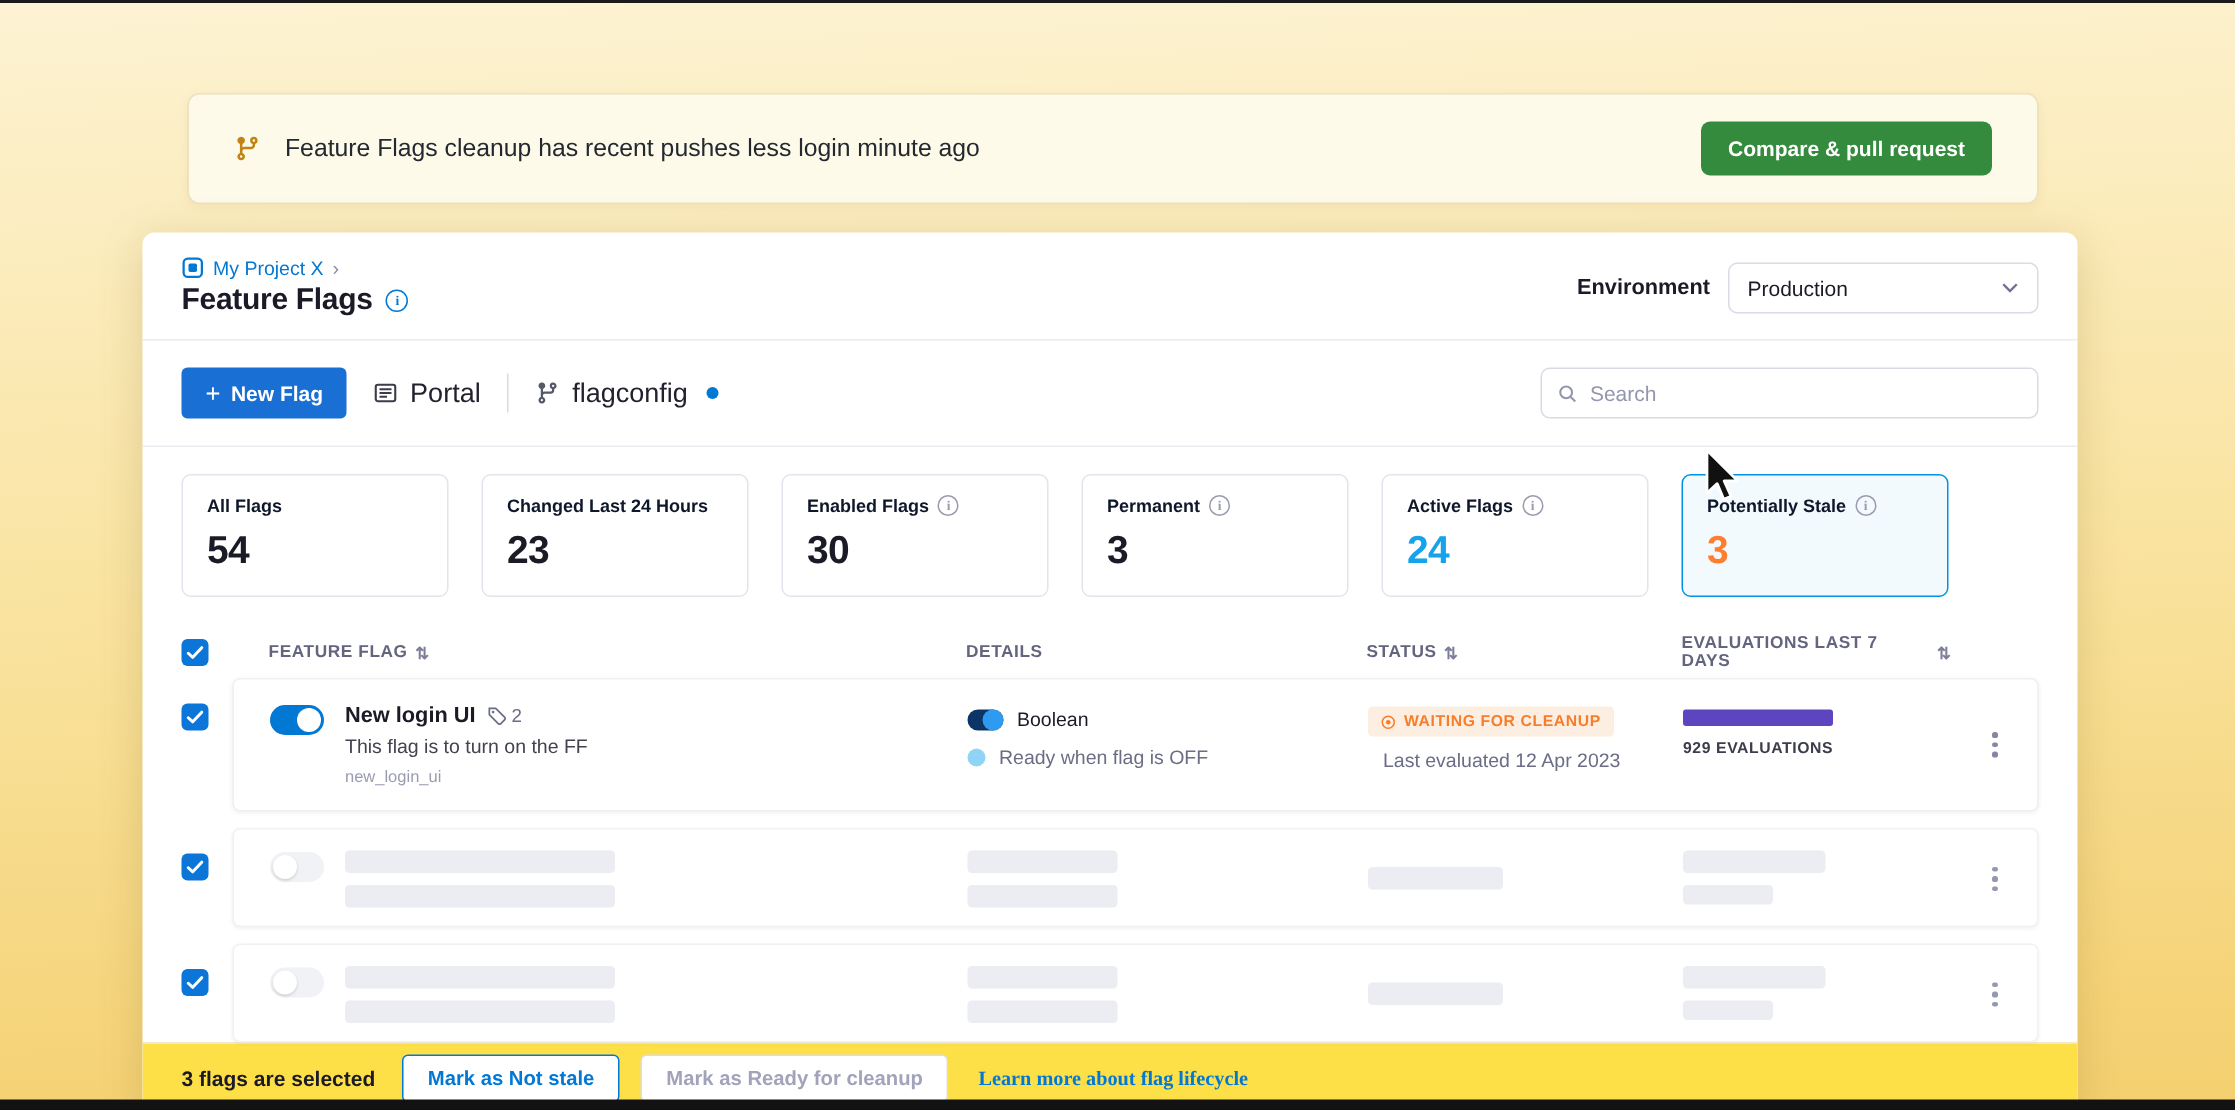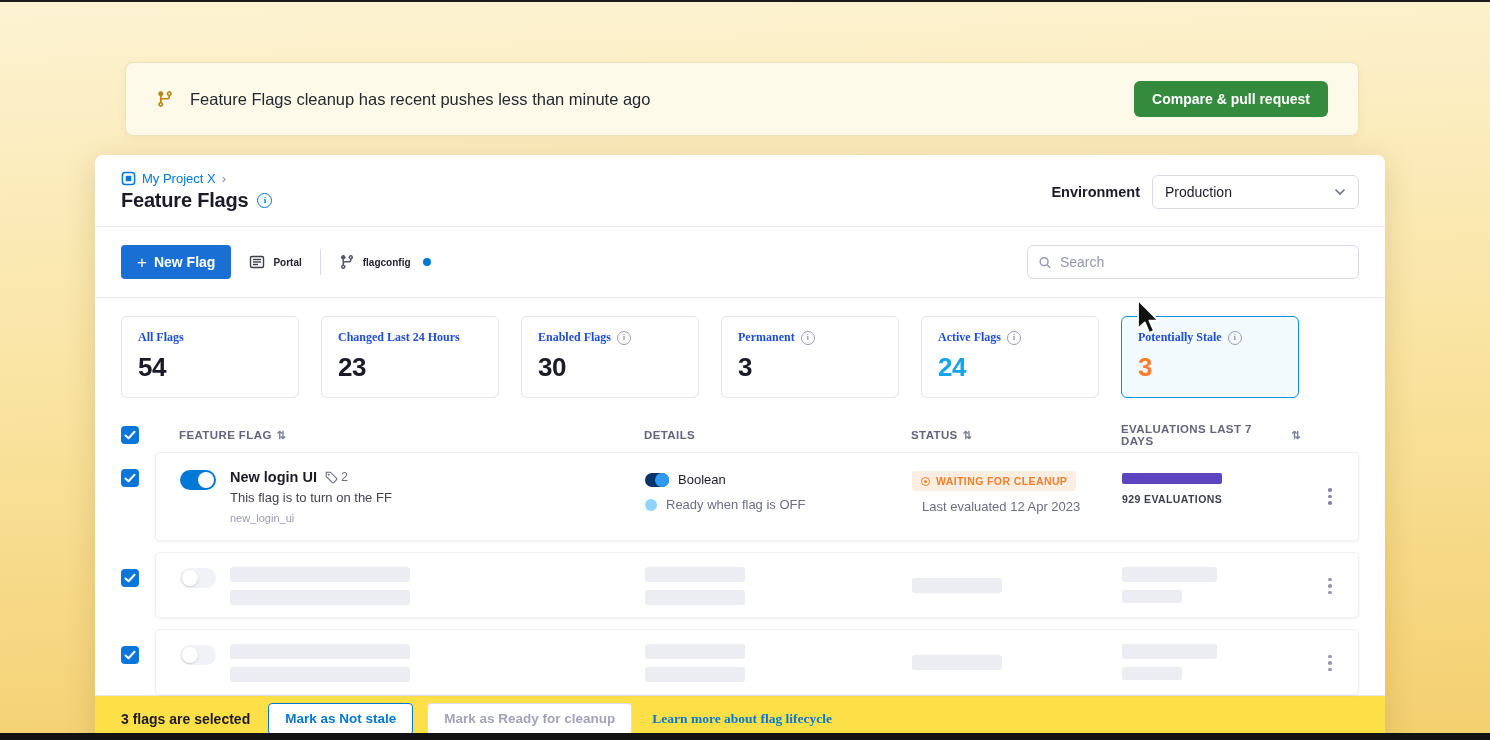--- a/index.html
+++ b/index.html
@@ -57,38 +57,38 @@
     font-family:"Liberation Serif", serif; }
   .info-icon.blue { color:#0278d5; width:15px; height:15px; }
   .info-icon.gray { color:#9a9bb1; }
 
   
   .toolbar { display:flex; align-items:center; padding:0 26px; height:70px; gap:18px; flex-shrink:0; }
   .new-flag { display:flex; align-items:center; gap:7px; height:34px; padding:0 16px;
     border:none; border-radius:4px; background:#1a6fd4; color:#fff; font-weight:700;
     font-size:14px; cursor:pointer; font-family:inherit; }
   .plus-icon::before { content:"+"; font-size:17px; font-weight:400; line-height:1; }
-  .tool-item { display:flex; align-items:center; gap:8px; font-size:10px; color:#22222e;
-    font-weight:700; cursor:pointer; }
+  .tool-item { display:flex; align-items:center; gap:8px; font-size:18px; color:#22222e;
+    font-weight:400; cursor:pointer; }
   .vdiv { width:1px; height:26px; background:#d9dae6; }
   .blue-dot { width:8px; height:8px; border-radius:50%; background:#0278d5; margin-left:4px; }
   .spacer { flex:1; }
   .search { width:332px; height:34px; border:1px solid #d9dae6; border-radius:6px;
     display:flex; align-items:center; gap:8px; padding:0 10px; background:#fff; }
   .search input { border:none; outline:none; width:100%; font-size:14px; color:#22222e;
     font-family:inherit; background:transparent; }
   .search input::placeholder { color:#9496ad; }
 
   
   .stats { display:flex; gap:22px; padding:18px 26px 14px; flex-shrink:0; }
   .stat { width:178px; height:82px; border:1px solid #e4e4ec; border-radius:6px;
     padding:13px 16px; background:#fff; cursor:pointer; }
   .stat.selected { border-color:#0193e0; background:#f3fafe; }
-  .stat-label { font-size:12px; font-weight:700; color:#1d4ed8; display:flex;
-    align-items:center; gap:6px;font-family:Liberation Serif, serif; }
+  .stat-label { font-size:12px; font-weight:700; color:#0f172a; display:flex;
+    align-items:center; gap:6px; }
   .stat-value { font-size:26px; font-weight:700; color:#1b1b28; margin-top:7px;
     letter-spacing:-.5px; }
   .stat-value.blue { color:#15a3ec; }
   .stat-value.orange { color:#ff7d2d; }
 
   
   .thead { display:flex; align-items:center; padding:0 26px; height:34px; margin-top:6px; flex-shrink:0; }
   .thead .col-check { width:58px; }
   .thead-grid { display:grid; grid-template-columns:465px 267px 210px 180px 1fr; flex:1; }
   .th { font-size:11.5px; font-weight:700; color:#63657e; letter-spacing:.4px;
@@ -173,21 +173,21 @@
 <body>
 
 <div class="edge top"></div>
 
 <div class="banner">
   <svg width="18" height="18" viewBox="0 0 16 16">
     <path fill="#bf8414" d="M9.5 3.25a2.25 2.25 0 1 1 3 2.122V6A2.5 2.5 0 0 1 10 8.5H6a1 1 0 0 0-1 1v1.128a2.251 2.251 0 1 1-1.5 0V5.372a2.25 2.25 0 1 1 1.5 0v1.836A2.493 2.493 0 0 1 6 7h4a1 1 0 0 0 1-1v-.628a2.25 2.25 0 0 1-1.5-2.122ZM4.25 12a.75.75 0 1 0 0 1.5.75.75 0 0 0 0-1.5ZM3.5 3.25a.75.75 0 1 1 1.5 0 .75.75 0 0 1-1.5 0Zm8.25-.75a.75.75 0 1 0 0 1.5.75.75 0 0 0 0-1.5Z"></path>
   </svg>
   <div class="banner-text">
     <b>Feature Flags cleanup</b>
-    <span>has recent pushes less than minute ago</span>
+    <span>has recent pushes less login minute ago</span>
   </div>
   <button class="pr-btn">Compare &amp; pull request</button>
 </div>
 
 <div class="app">
 
   <div class="app-header">
     <div>
       <div class="breadcrumb">
         <svg width="15" height="15" viewBox="0 0 16 16">

